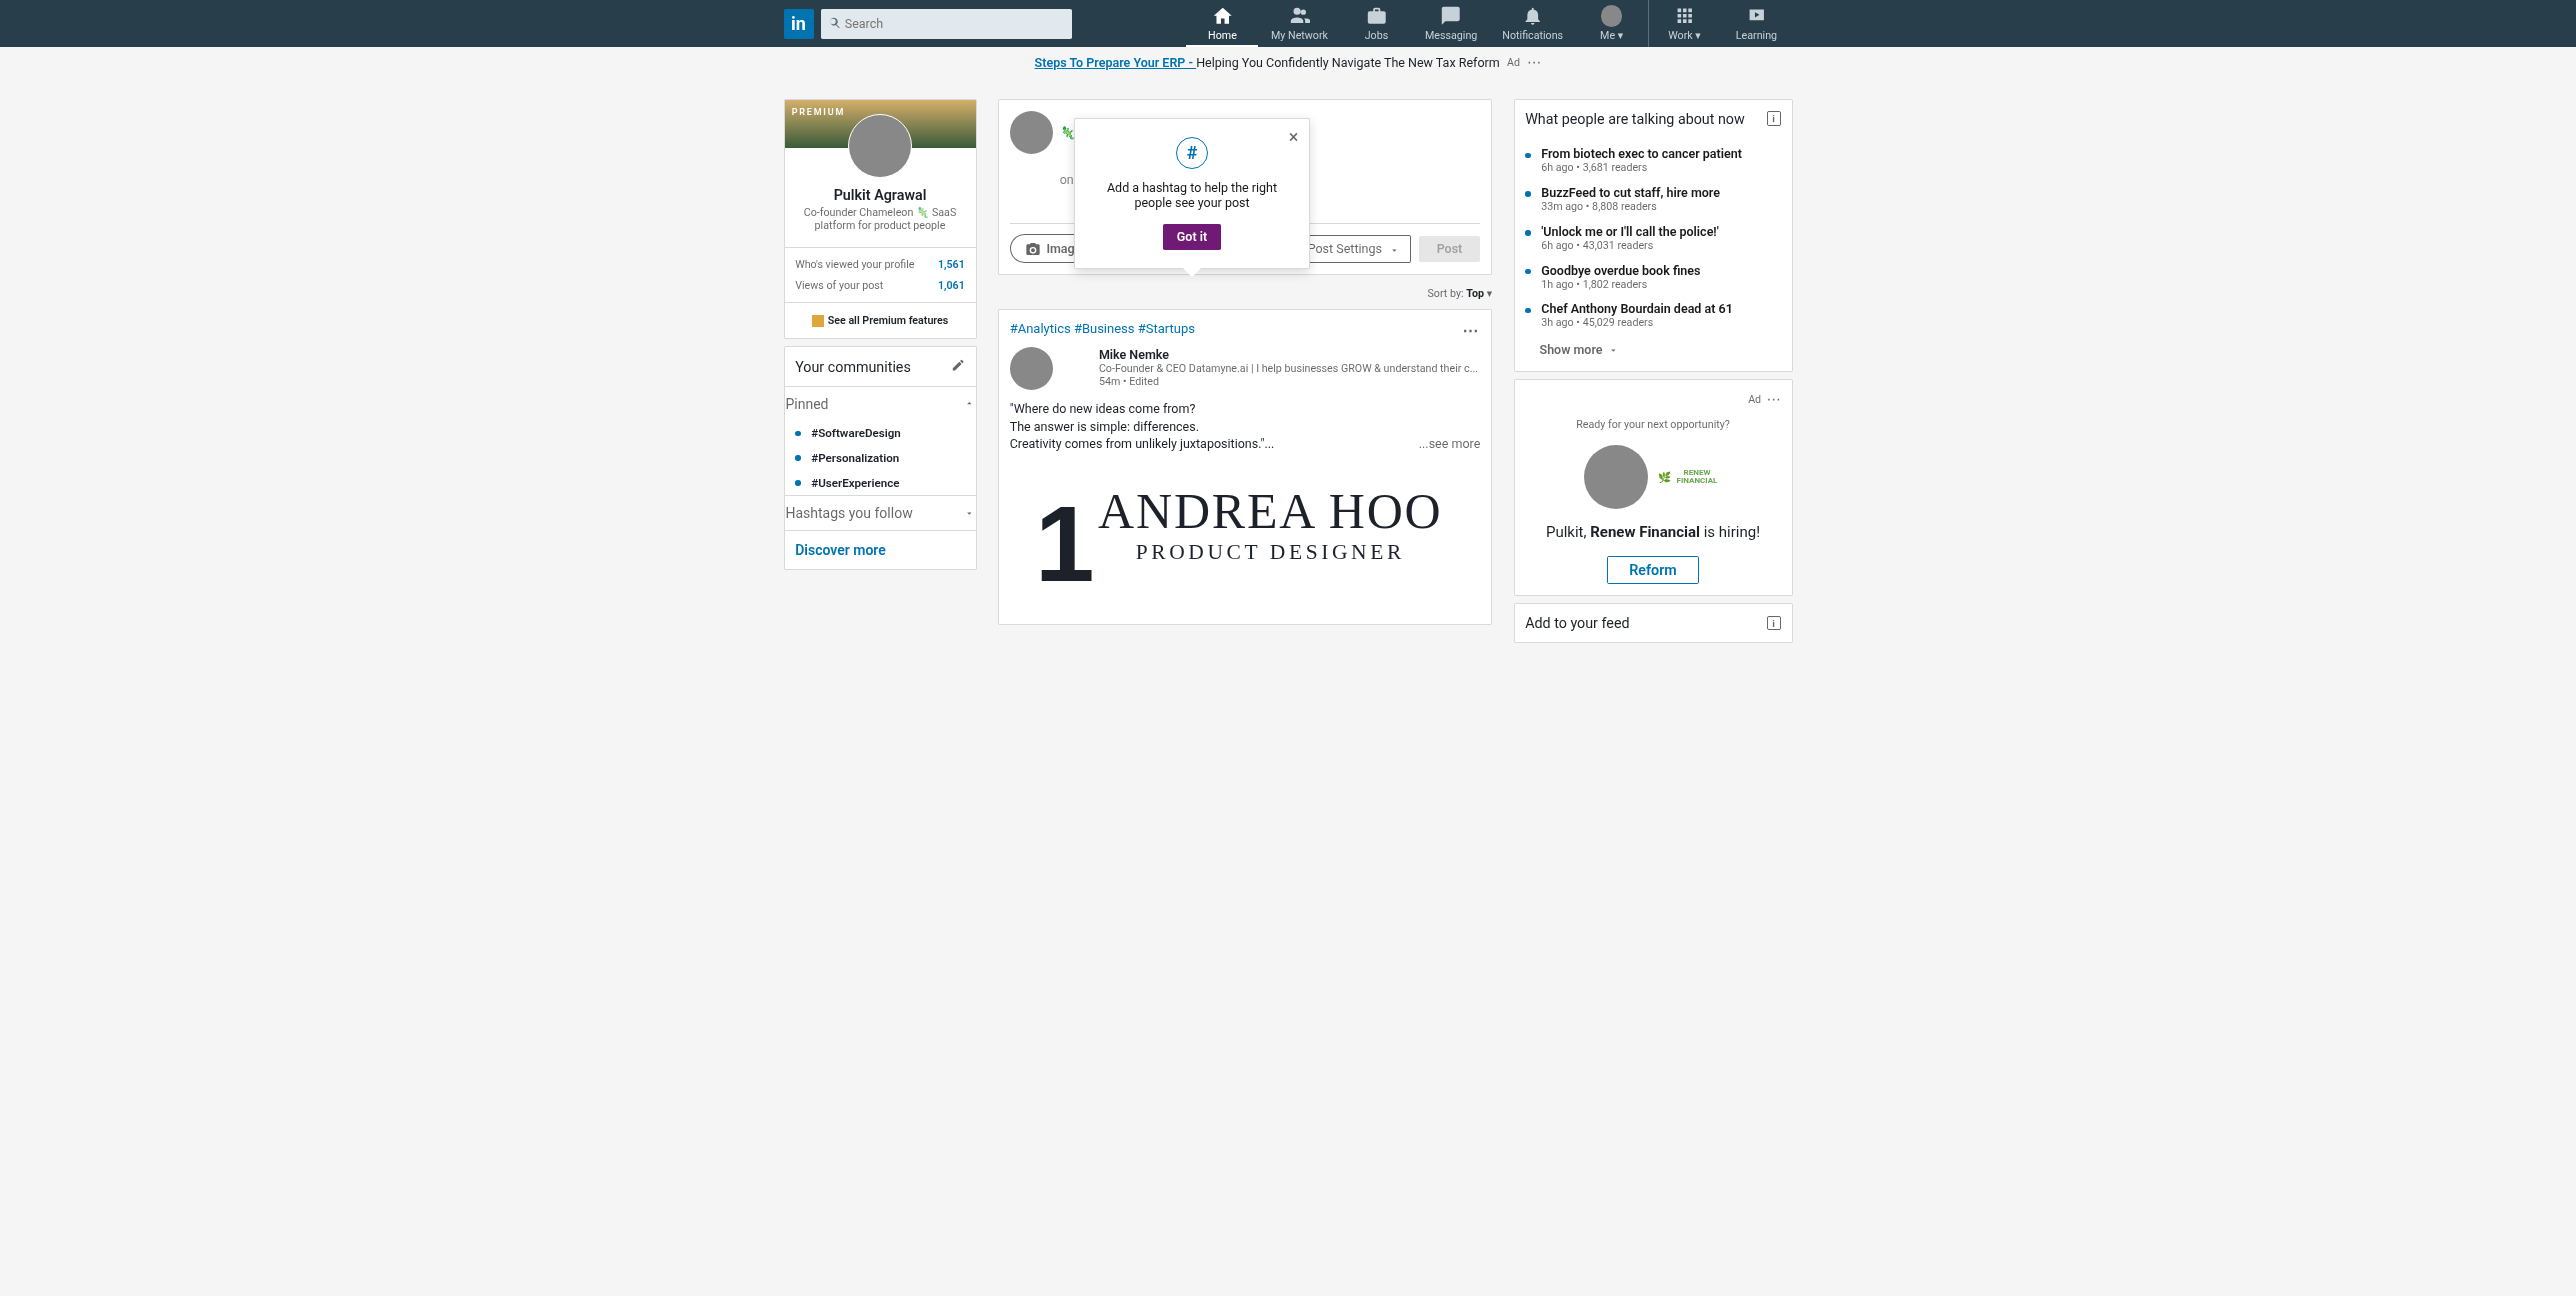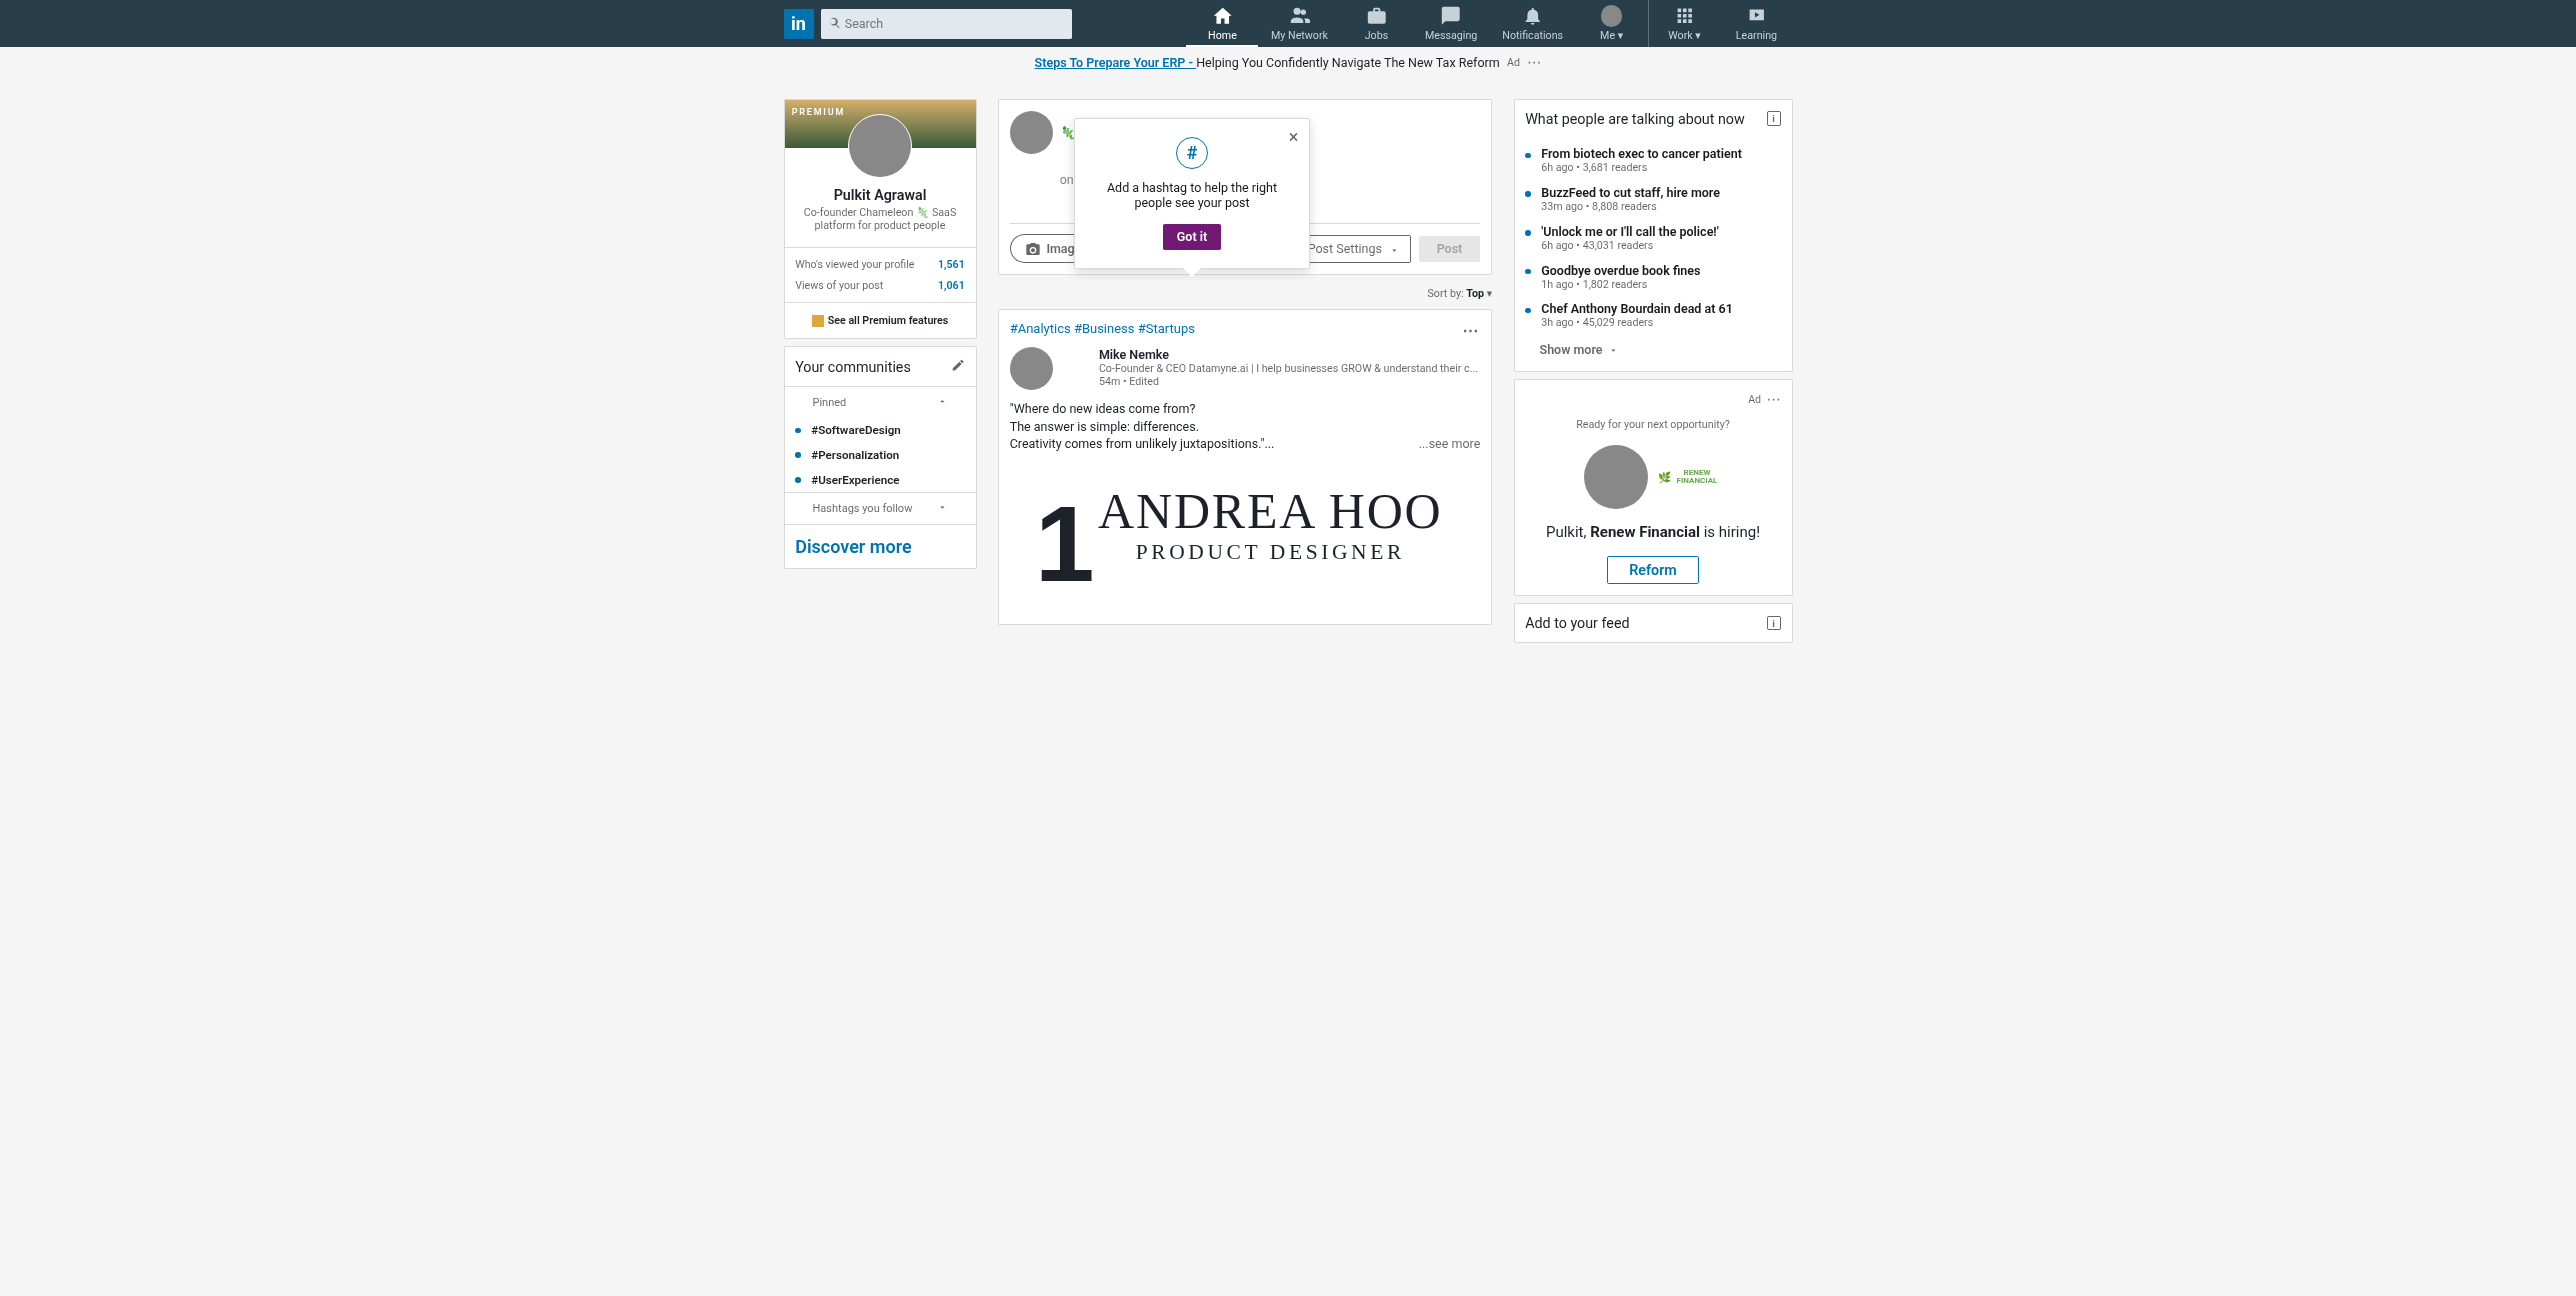--- a/index.html
+++ b/index.html
@@ -51,24 +51,24 @@
 .profile-stats .profile-stat:first-child { padding-top: 10.7px;}
 .profile-stats .profile-stat:last-child { padding-bottom: 10.7px;}
 .premium-link { border-top: 0.9px solid rgba(0,0,0,0.15); padding: 10.7px; font-size: 10.7px; font-weight: 600; text-align: center; cursor: pointer; }
 .premium-link .gold-sq { display: inline-block; width: 12.5px; height: 12.5px; background: #dfa63b; vertical-align: middle; margin-right: 3.6px; }
 
 
 .comm-header { display: flex; justify-content: space-between; align-items: center; padding: 10.7px; }
 .comm-title { font-size: 14.3px; }
 .edit-icon { cursor: pointer; color: rgba(0,0,0,0.6); }
 .comm-section { border-top: 0.9px solid rgba(0,0,0,0.15); }
-.comm-section-hdr { display: flex; justify-content: space-between; align-items: flex-start; padding: 9px 28px; font-size: 11px; color: rgba(0,0,0,0.6); cursor: pointer; }
+.comm-section-hdr { display: flex; justify-content: space-between; align-items: flex-start; padding: 9px 1px; font-size: 14px; color: rgba(0,0,0,0.6); cursor: pointer; }
 .comm-item { display: flex; align-items: center; padding: 5.4px 10.7px; font-size: 11.6px; font-weight: 600; cursor: pointer; }
 .comm-dot { width: 5.4px; height: 5.4px; border-radius: 50%; background: #0073b1; margin-right: 10.7px; }
-.discover-more { padding: 10.7px; color: #0073b1; font-size: 18px; font-weight: 600; cursor: pointer; border-top: 0.9px solid rgba(0,0,0,0.15); }
+.discover-more { padding: 10.7px; color: #0073b1; font-size: 14px; font-weight: 600; cursor: pointer; border-top: 0.9px solid rgba(0,0,0,0.15); }
 
 
 .share-box { padding: 10.7px; position: relative; }
 .share-head { display: flex; align-items: center; margin-bottom: 18px; }
 .share-avatar { width: 43px; height: 43px; border-radius: 50%; background: #888; margin-right: 7.2px; }
 .share-userinfo { font-size: 12.5px; color: rgba(0,0,0,0.9); }
 .share-placeholder { color: rgba(0,0,0,0.5); font-size: 12.5px; margin-left: 50px; margin-bottom: 36px; }
 .share-actions { display: flex; align-items: center; border-top: 0.9px solid rgba(0,0,0,0.15); padding-top: 10.7px; }
 .share-btn { display: flex; align-items: center; gap: 5.4px; border: 0.9px solid rgba(0,0,0,0.6); border-radius: 21.5px; padding: 5.4px 14.3px; font-size: 12.5px; font-weight: 600; color: rgba(0,0,0,0.6); cursor: pointer; margin-right: 9px; background: #fff; }
 .share-btn svg { width: 16px; height: 16px; fill: rgba(0,0,0,0.6); }

